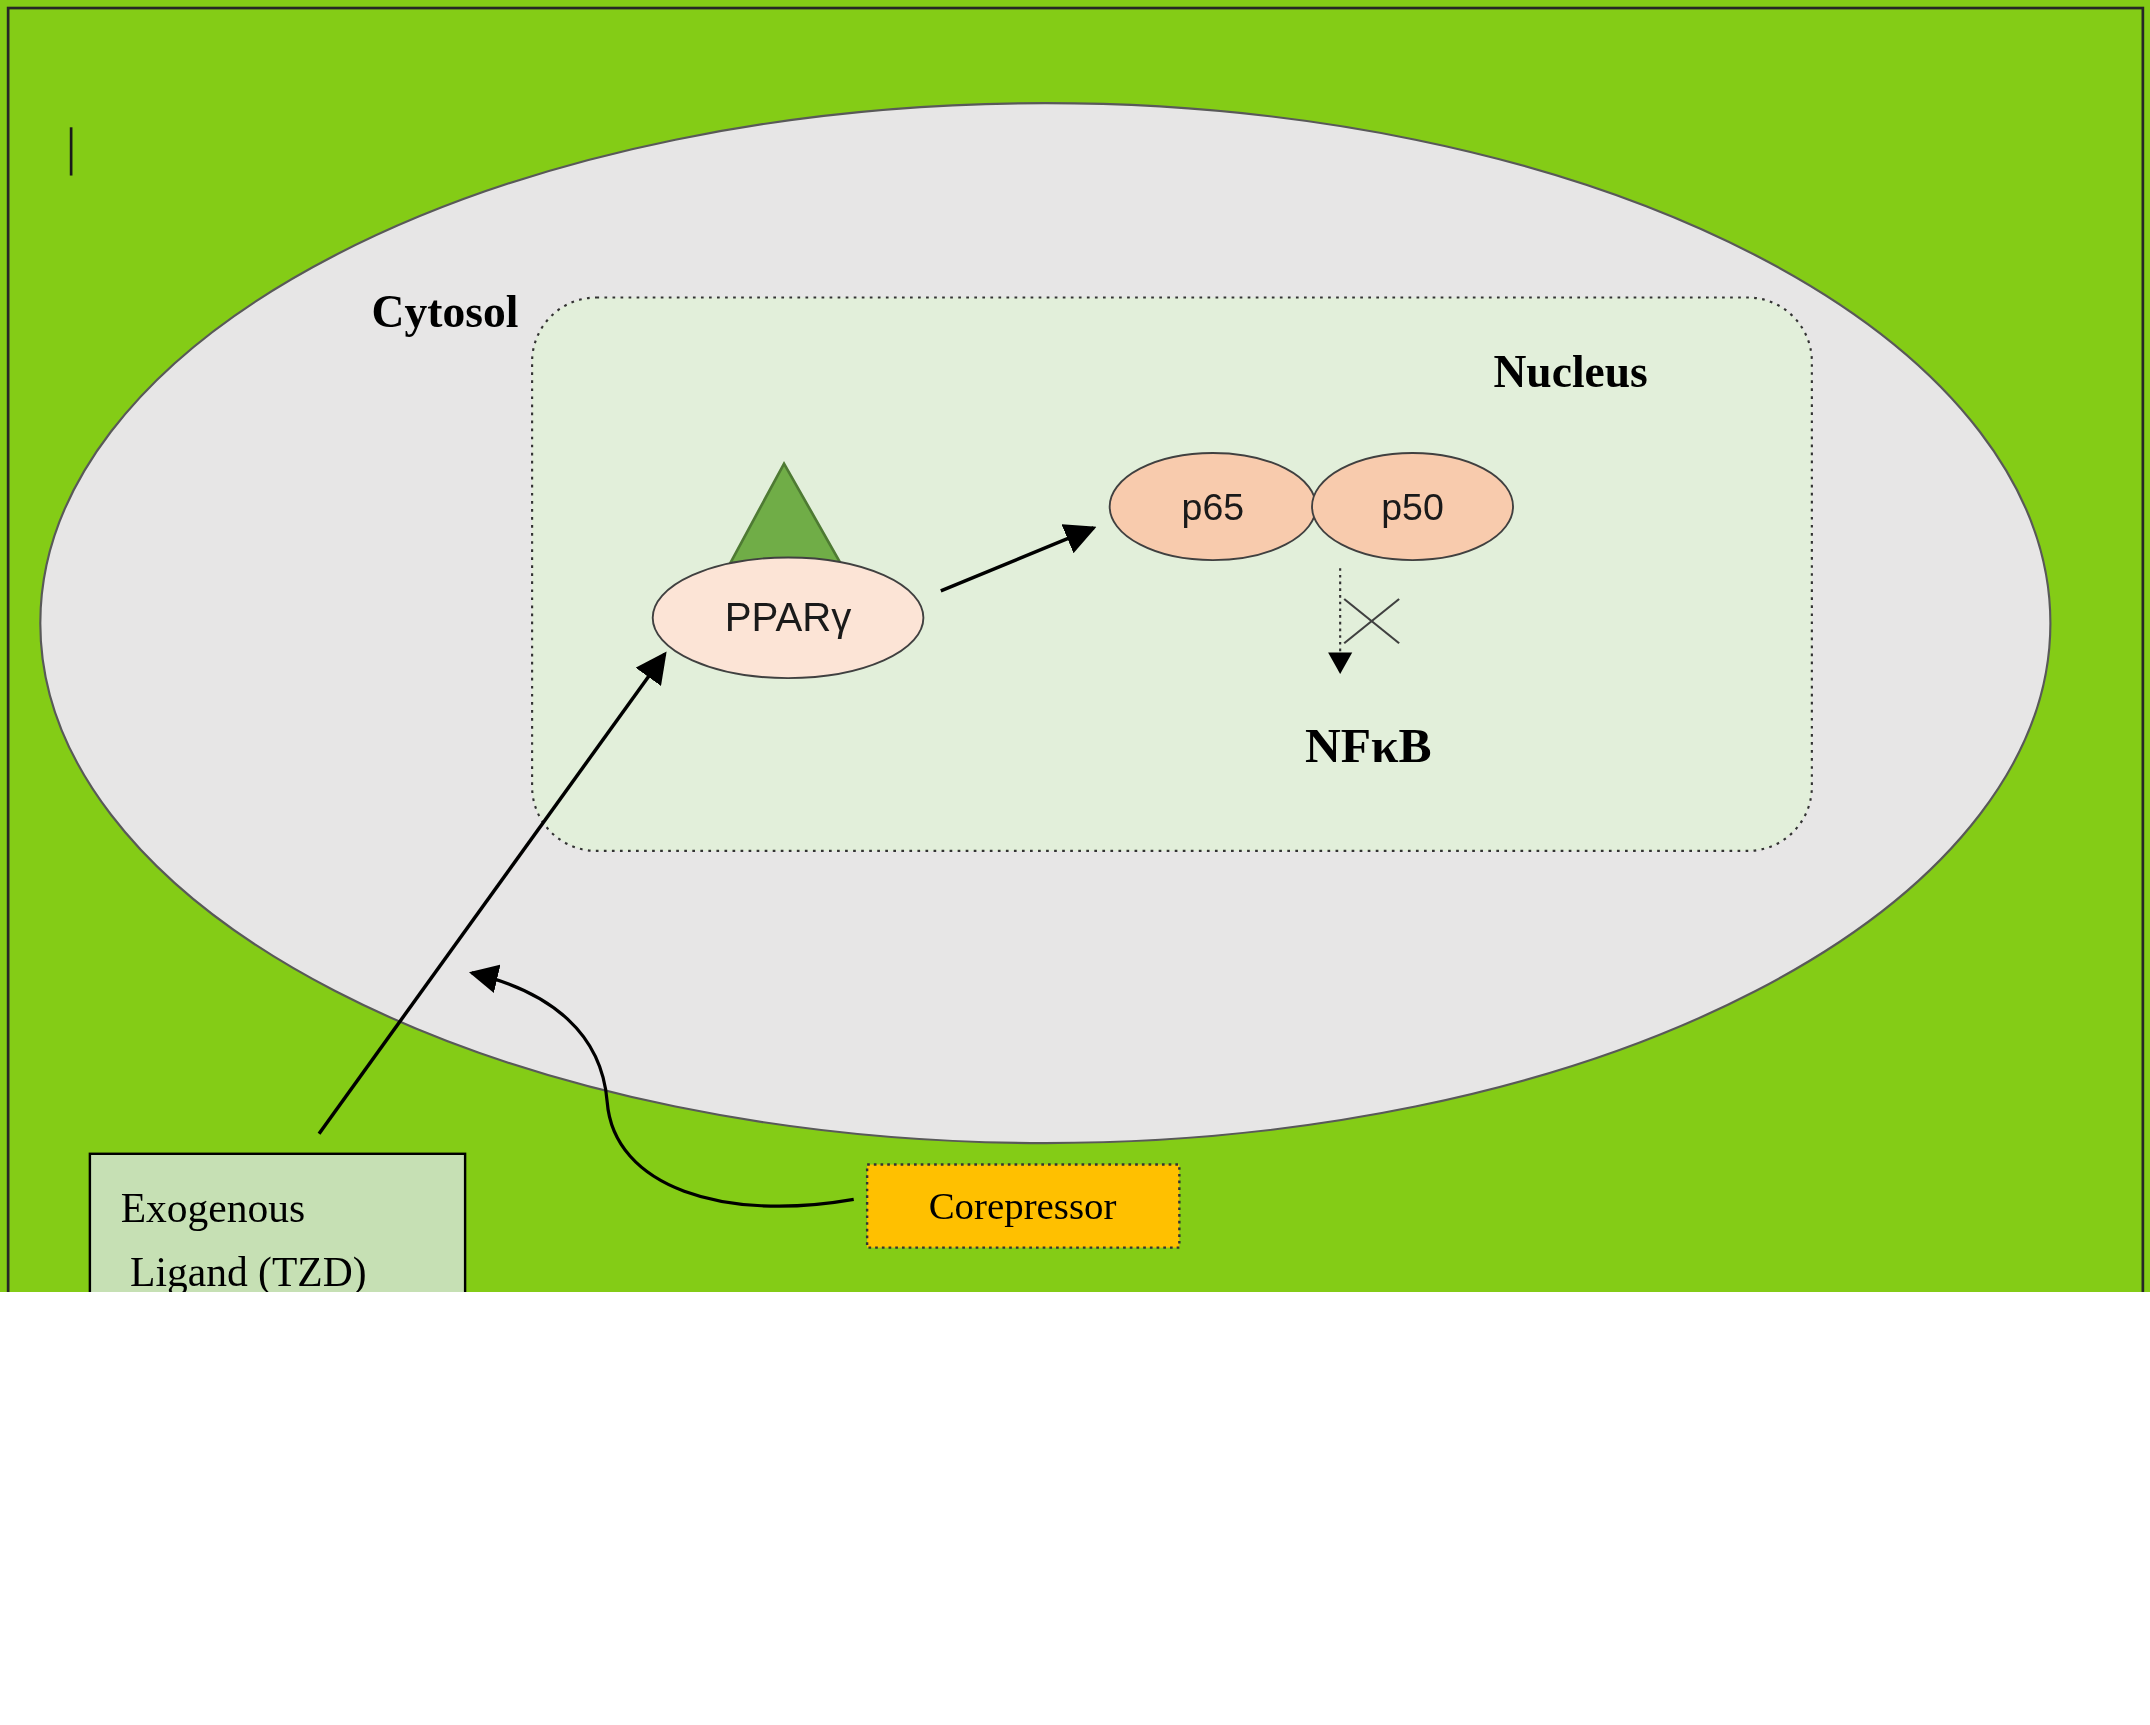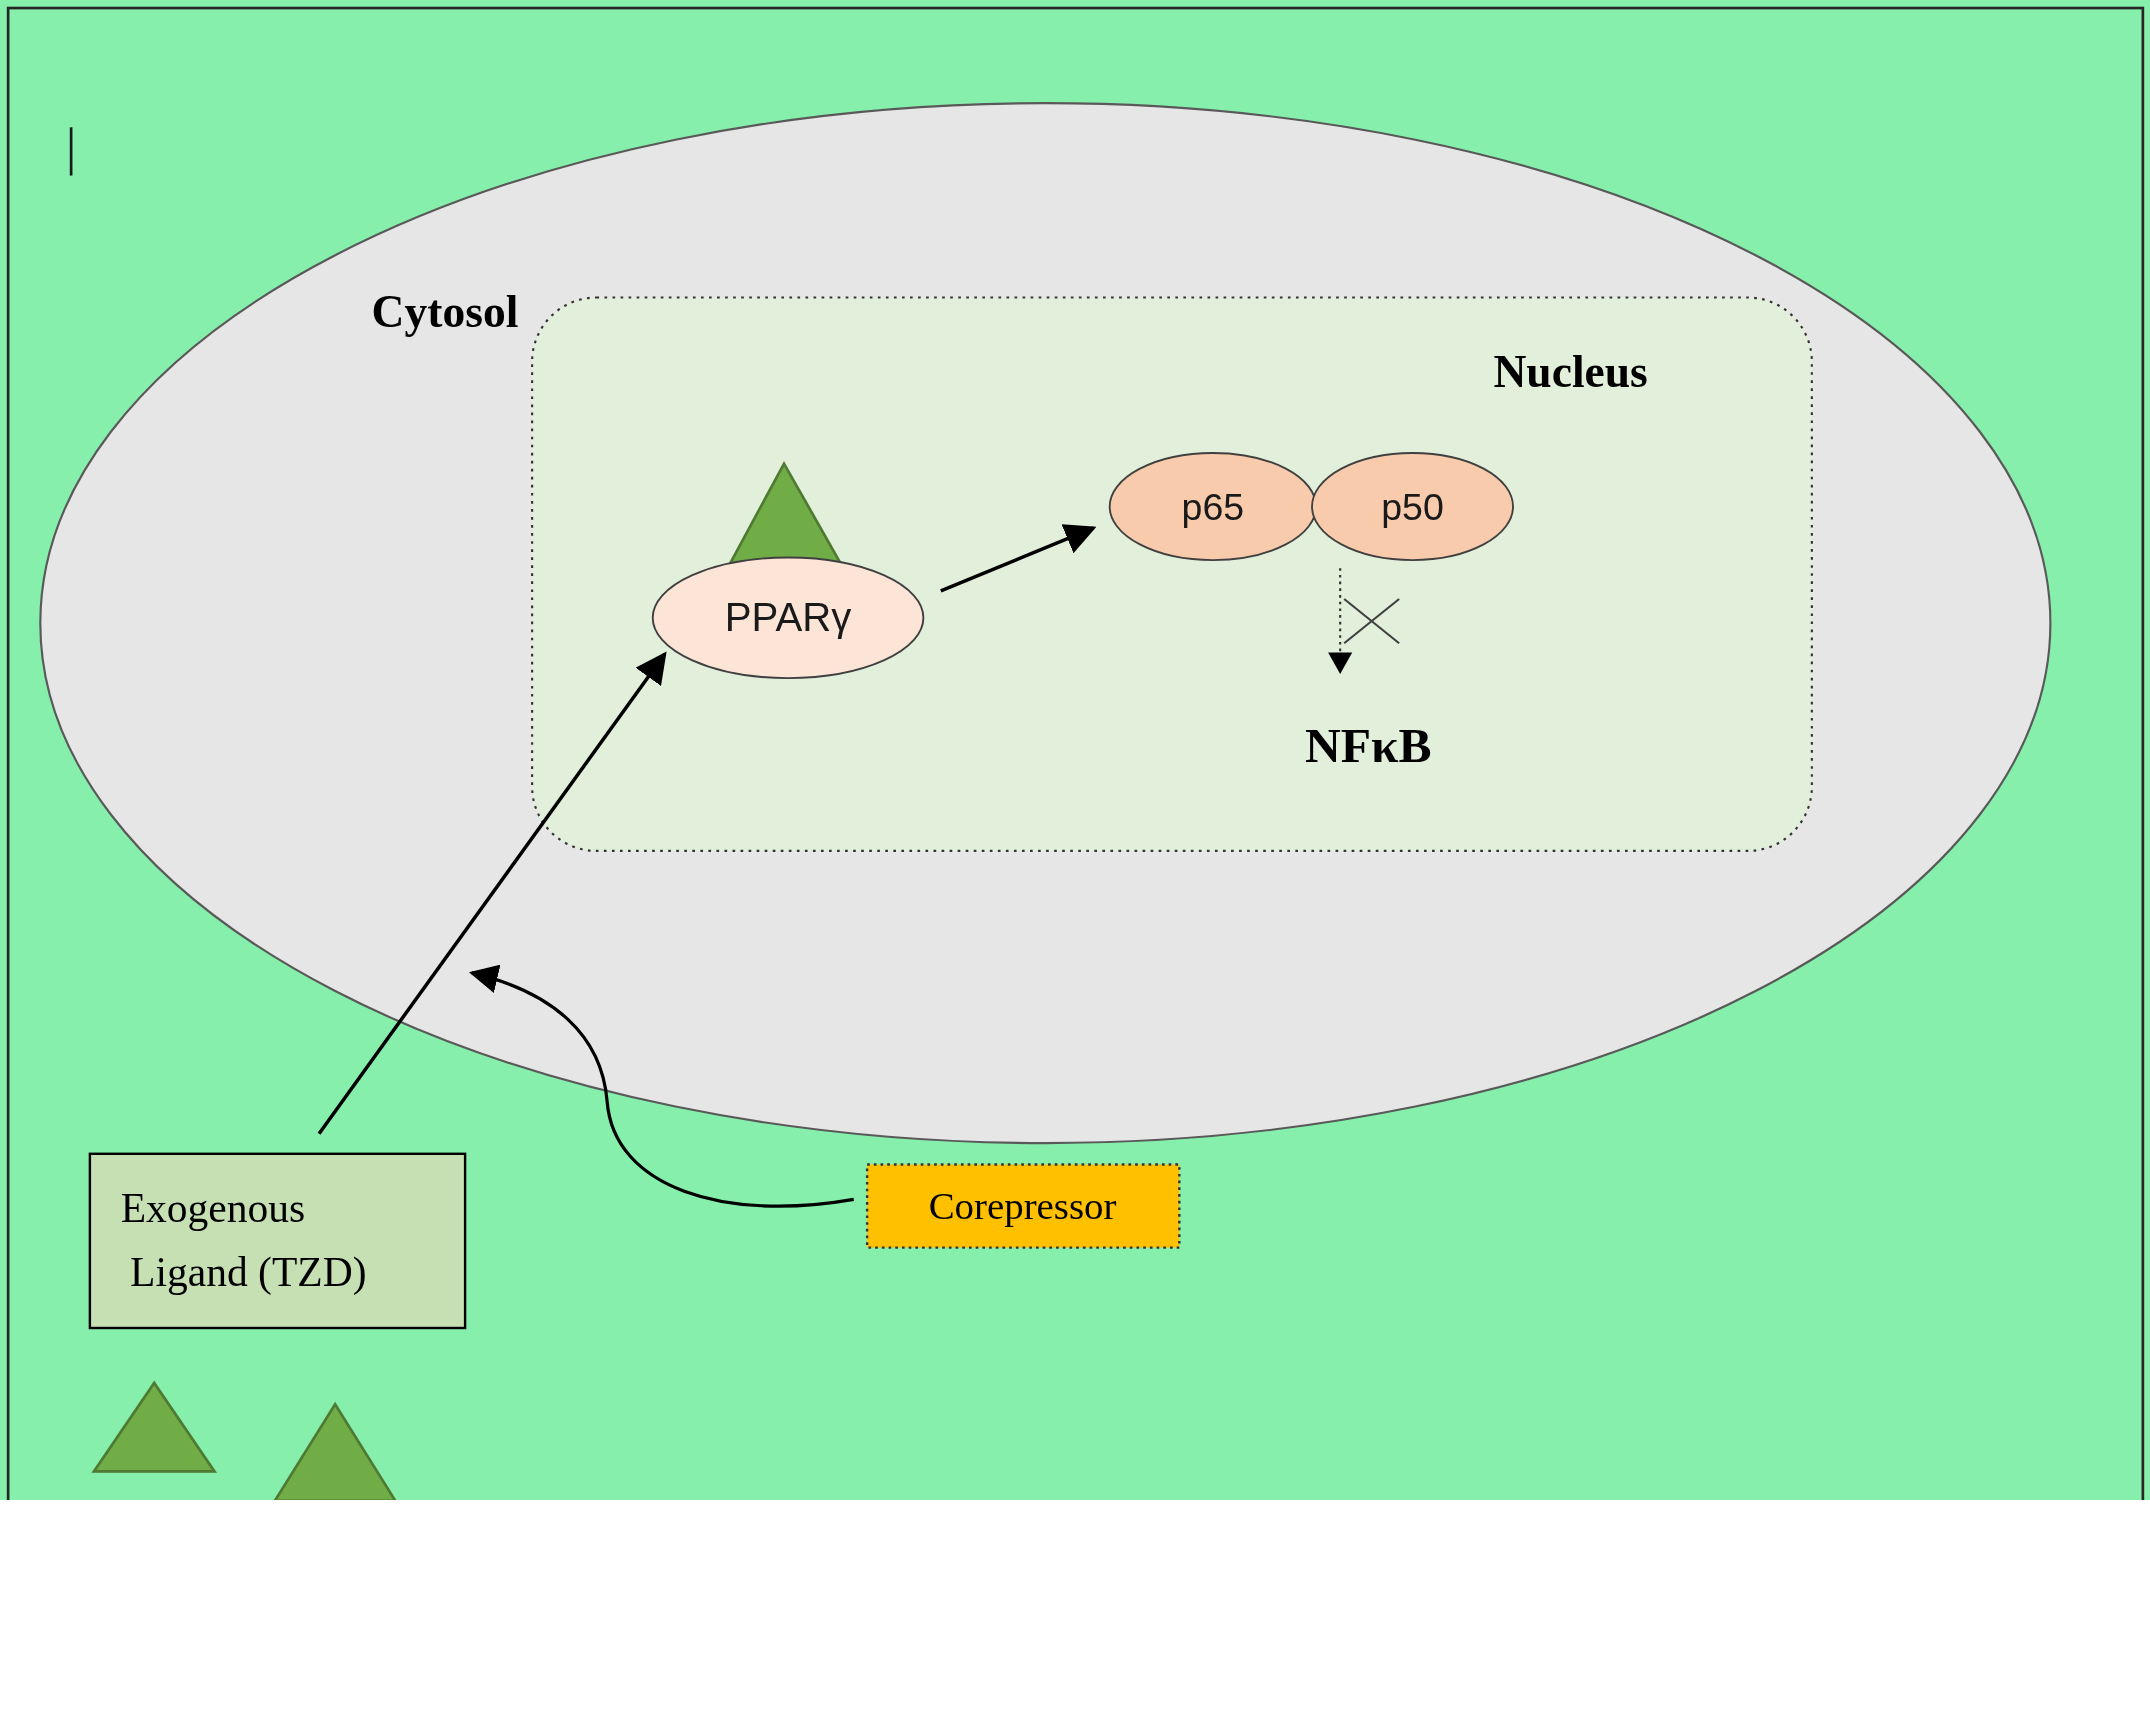--- a/index.html
+++ b/index.html
@@ -3,22 +3,22 @@
 <meta charset="utf-8">
 <style>
   html, body {
     margin: 0;
     padding: 0;
     background: #ffffff;
   }
   .page {
     position: relative;
     width: 2151px;
-    height: 1500px;
-    background: #86efac;
+    height: 1292px;
+    background: #84cc16;
     overflow: hidden;
   }
   svg { display: block; }
   text { user-select: none; }
   .serif  { font-family: "Liberation Serif", serif; }
   .sans   { font-family: "Liberation Sans", sans-serif; }
   .bold   { font-weight: bold; }
 </style>
 </head>
 <body>

